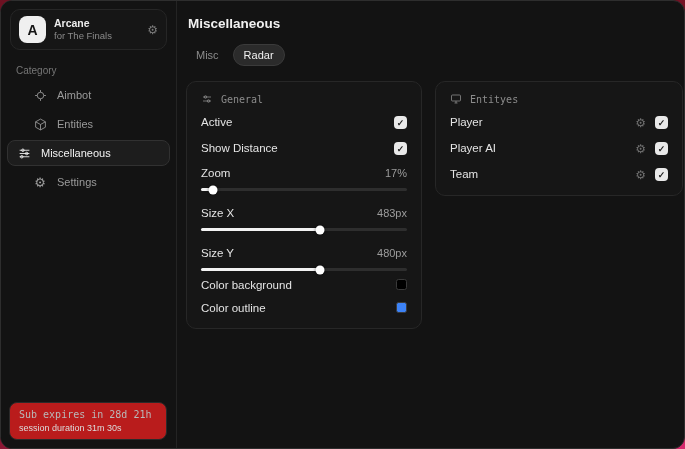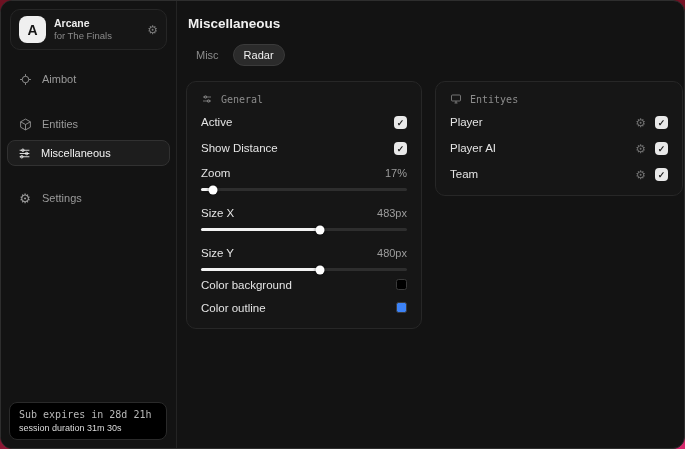--- a/index.html
+++ b/index.html
@@ -38,33 +38,33 @@
     display:flex; align-items:center; justify-content:center;
   }
   .app-meta { flex:1; line-height:1.25; }
   .app-title { color:#ececec; font-size:10.5px; font-weight:bold; }
   .app-sub { color:#8b8b8b; font-size:9.5px; }
   .app-gear { color:#7a7a7a; font-size:12px; cursor:pointer; }
   .cat-label { margin:15px 0 6px 15px; color:#767676; font-size:10px; }
   .nav { display:flex; flex-direction:column; gap:3px; }
   .nav-item {
     height:26px; display:flex; align-items:center; gap:10px;
-    padding-left:17px; color:#9a9a9a; font-size:11px; cursor:pointer;margin-top:16px;
+    padding-left:32px; color:#9a9a9a; font-size:11px; cursor:pointer;
   }
   .nav-item .nicon { width:14px; height:14px; display:flex; align-items:center; justify-content:center; }
   .nav-item svg { width:13px; height:13px; stroke:currentColor; fill:none; stroke-width:1.6; }
   .nav-item.active {
     margin:0 6px; padding-left:9px;
     background:#1d1d1d; border:1px solid #313131; border-radius:8px;
     color:#f2f2f2;
   }
   .side-footer {
     position:absolute; left:8px; right:9px; bottom:8px;
     border:1px solid #2a2a2a; border-radius:8px;
-    background:#000000;
+    background:#b91c1c;
     padding:6px 9px;
   }
   .side-footer .l1 { font-family:"DejaVu Sans Mono", monospace; font-size:10px; color:#b9b9b9; }
   .side-footer .l2 { font-size:9px; font-weight:normal; color:#dcdcdc; margin-top:3px; }
   
   .main { flex:1; padding:15px 13px 0 9px; }
   .page-title { color:#f1f1f1; font-size:13.5px; font-weight:bold; padding-left:2px; }
   .tabs { margin-top:13px; display:flex; align-items:center; gap:4px; }
   .tab {
     font-size:11px; color:#8b8b8b; padding:4px 10px; border-radius:14px; cursor:pointer;
@@ -118,20 +118,21 @@
 
     <div class="app-card">
       <div class="logo">A</div>
       <div class="app-meta">
         <div class="app-title">Arcane</div>
         <div class="app-sub">for The Finals</div>
       </div>
       <span class="app-gear">⚙</span>
     </div>
 
+    <div class="cat-label">Category</div>
 
     <div class="nav">
       <div class="nav-item">
         <span class="nicon">
           <svg viewBox="0 0 24 24">
               <circle cx="12" cy="12" r="6"></circle>
               <line x1="12" y1="2" x2="12" y2="6"></line>
               <line x1="12" y1="18" x2="12" y2="22"></line>
               <line x1="2" y1="12" x2="6" y2="12"></line>
               <line x1="18" y1="12" x2="22" y2="12"></line>

